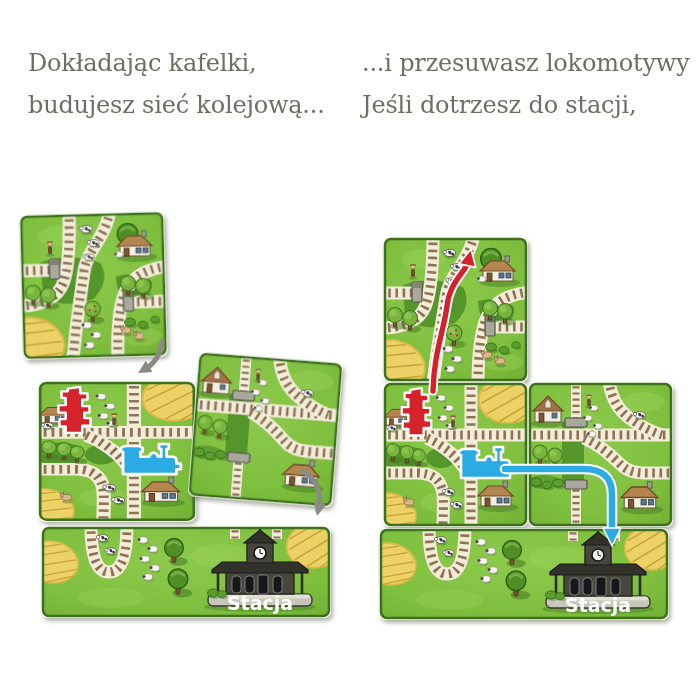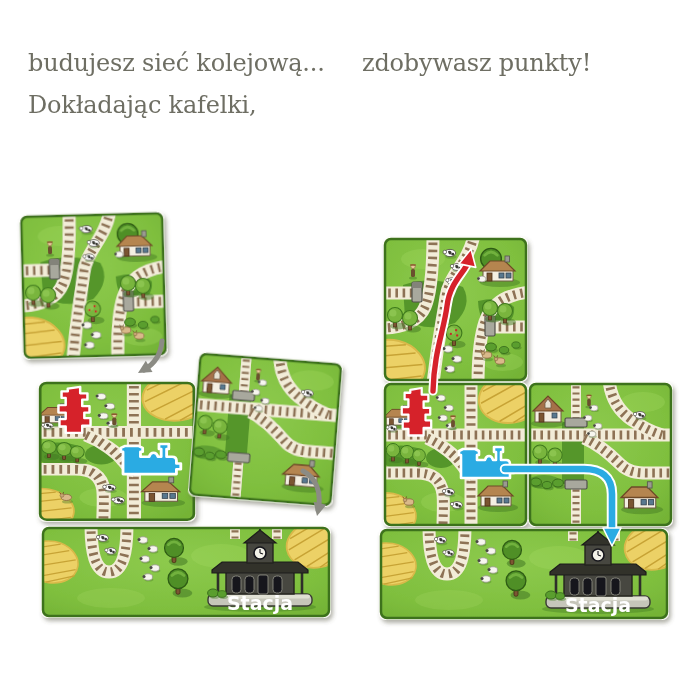--- a/index.html
+++ b/index.html
@@ -338,19 +338,20 @@
 
       <g>
         <path d="M505,469 L584,469 C601,469 612,477 612,494 L612,533" stroke="#ffffff" stroke-width="10.5" fill="none" stroke-linecap="round"></path>
         <path d="M505,469 L584,469 C601,469 612,477 612,494 L612,533" stroke="#2aabe3" stroke-width="6.6" fill="none" stroke-linecap="round"></path>
         <path d="M0,0 L-18,-9 L-18,9 Z" transform="translate(612,546) rotate(90)" fill="#2aabe3" stroke="#ffffff" stroke-width="1.6" stroke-linejoin="round"></path>
       </g>
     </g>
   </svg>
 
   <div class="caption" id="cap-left">
+    <div>Dokładając kafelki,</div>
     <div>budujesz sieć kolejową...</div>
-    <div>Dokładając kafelki,</div>
   </div>
   <div class="caption" id="cap-right">
-    <div>zdobywasz punkty!</div>
+    <div>...i przesuwasz lokomotywy</div>
+    <div>Jeśli dotrzesz do stacji,</div>
   </div>
 </div>
 
 </body></html>

